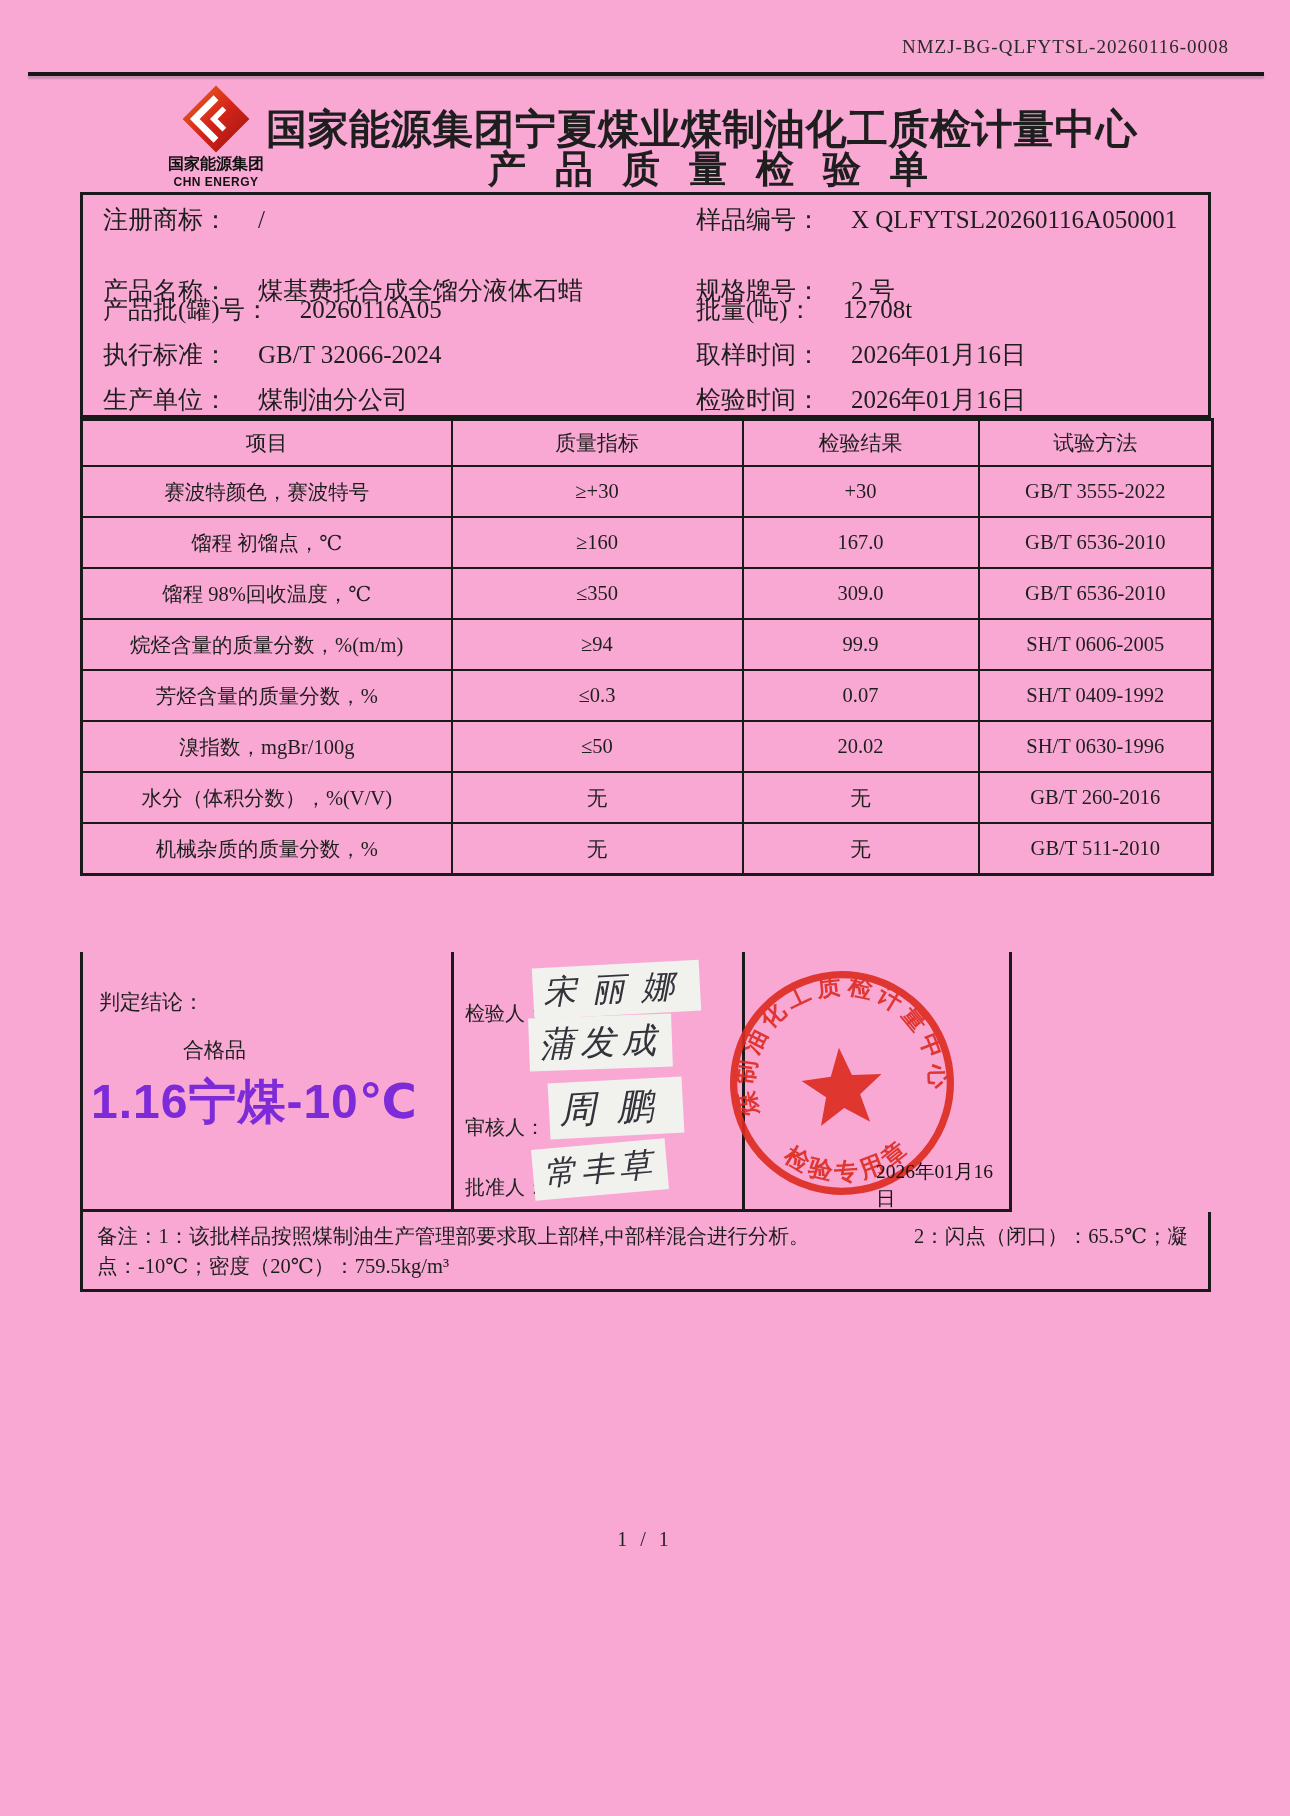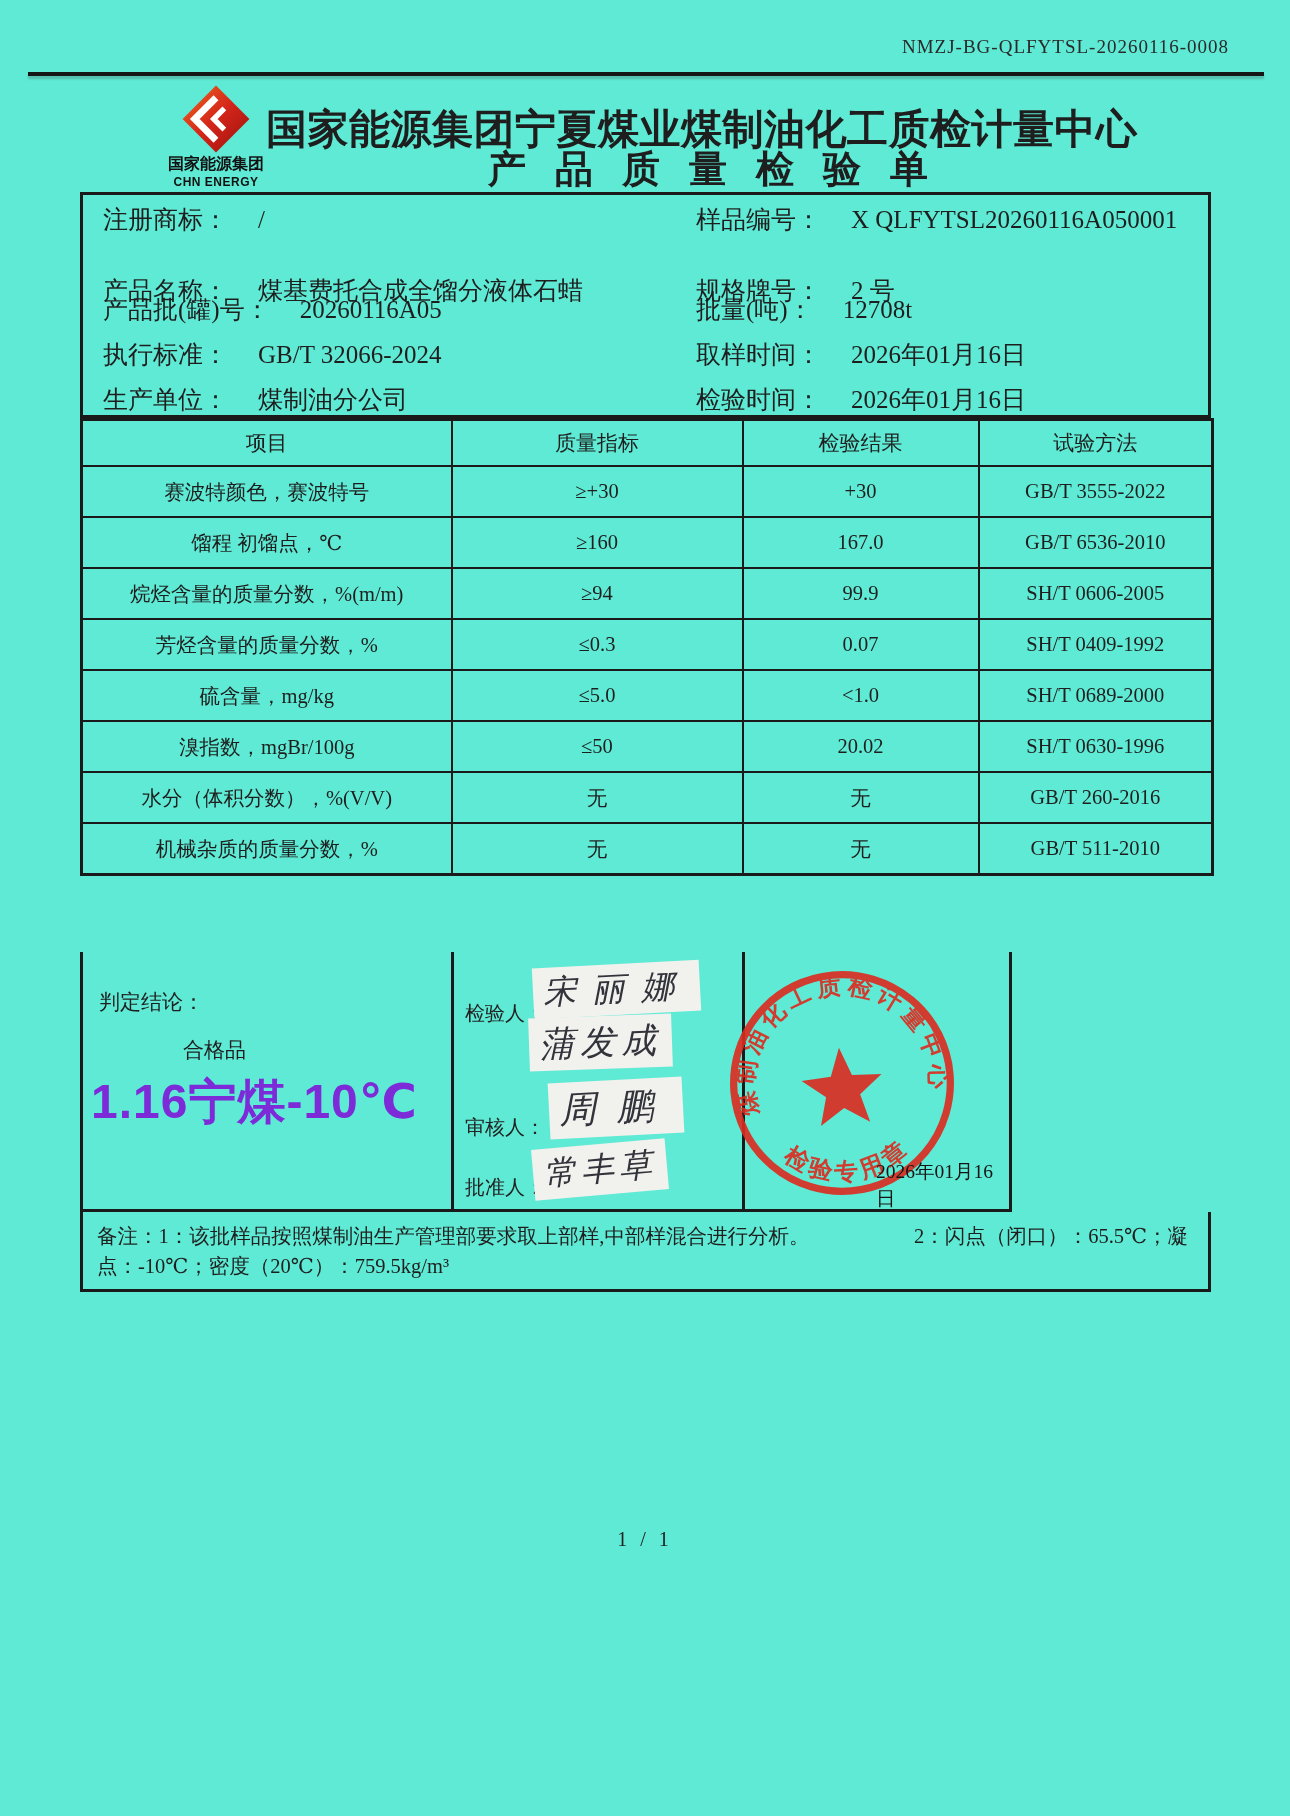--- a/index.html
+++ b/index.html
@@ -1,17 +1,17 @@
 <!DOCTYPE html>
 <html><head>
 <meta charset="utf-8">
 <style>
   html,body { margin:0; padding:0; background:#ffffff; }
   .page {
-    position:relative; width:1290px; height:1816px; background:#5eead4;
+    position:relative; width:1290px; height:1816px; background:#f9a8d4;
     font-family:"Liberation Serif","DejaVu Serif",serif; color:#1e1e1e; overflow:hidden;
   }
   .docnum { position:absolute; left:902px; top:36px; font-size:19px; letter-spacing:1px; color:#2a2a2a; }
   .rule { position:absolute; left:28px; right:26px; top:72px; height:4px; background:#161616;
           box-shadow:0 3px 2px rgba(60,60,60,.25); }
 
   
   .logo { position:absolute; left:166px; top:84px; width:100px; text-align:center; }
   .logo svg { width:76px; height:70px; display:block; margin:0 auto; }
   .logo-cn { font-family:"Liberation Sans","DejaVu Sans",sans-serif; font-weight:bold; font-size:16px; color:#111; white-space:nowrap; }
@@ -138,36 +138,36 @@
           <td>+30</td>
           <td>GB/T 3555-2022</td>
         </tr>
     <tr>
           <td class="item">馏程 初馏点，℃</td>
           <td>≥160</td>
           <td>167.0</td>
           <td>GB/T 6536-2010</td>
         </tr>
     <tr>
+          <td class="item">馏程 98%回收温度，℃</td>
+          <td>≤350</td>
+          <td>309.0</td>
+          <td>GB/T 6536-2010</td>
+        </tr>
+    <tr>
           <td class="item">烷烃含量的质量分数，%(m/m)</td>
           <td>≥94</td>
           <td>99.9</td>
           <td>SH/T 0606-2005</td>
         </tr>
     <tr>
           <td class="item">芳烃含量的质量分数，%</td>
           <td>≤0.3</td>
           <td>0.07</td>
           <td>SH/T 0409-1992</td>
-        </tr>
-    <tr>
-          <td class="item">硫含量，mg/kg</td>
-          <td>≤5.0</td>
-          <td>&lt;1.0</td>
-          <td>SH/T 0689-2000</td>
         </tr>
     <tr>
           <td class="item">溴指数，mgBr/100g</td>
           <td>≤50</td>
           <td>20.02</td>
           <td>SH/T 0630-1996</td>
         </tr>
     <tr>
           <td class="item">水分（体积分数），%(V/V)</td>
           <td>无</td>

